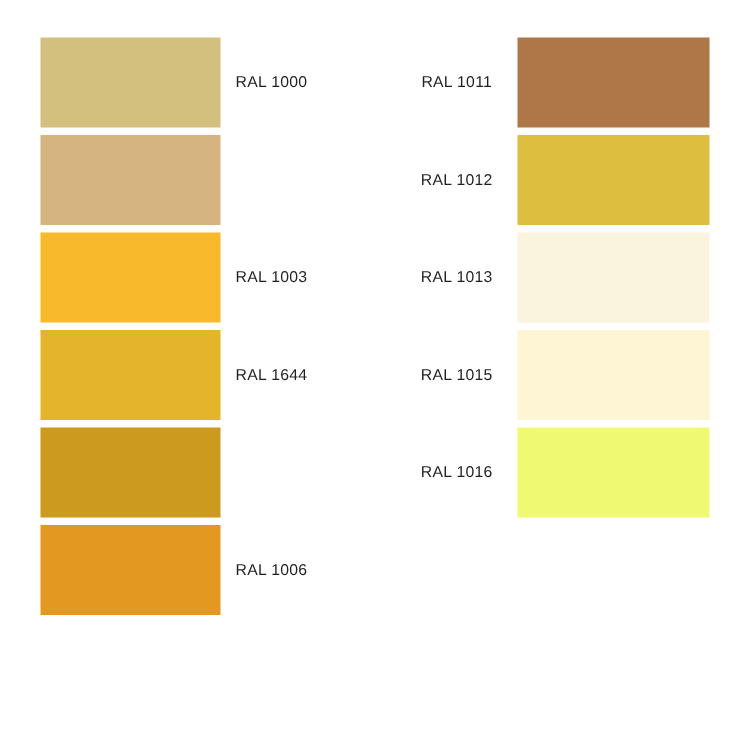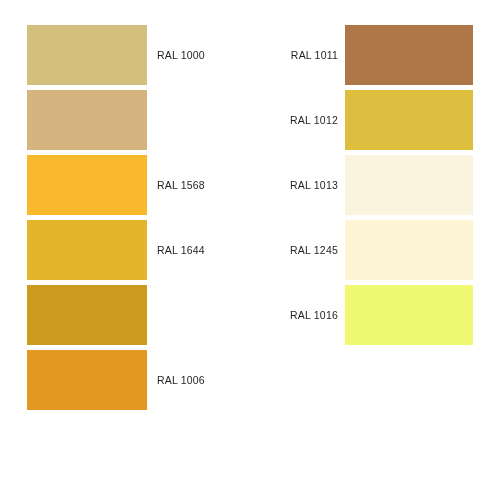--- a/index.html
+++ b/index.html
@@ -65,21 +65,21 @@
     width: 202px;
   }
   #column-right .swatch {
     width: 128px;
     height: 60px;
     flex: 0 0 auto;
   }
   #column-right .swatch-label {
     flex: 0 0 auto;
     width: 74px;
-    text-align: right;
+    text-align: center;
     padding-right: 7px;
     box-sizing: border-box;
     line-height: 60px;
     height: 60px;
   }
 
   .swatch-label {
     font-family: "Liberation Sans", sans-serif;
     font-size: 10.5px;
     color: #231f20;
@@ -96,21 +96,21 @@
   <div class="column" id="column-left">
       <div class="swatch-row">
         <div class="swatch" style="background-color: rgb(211, 192, 126);"></div>
         <div class="swatch-label">RAL  1000</div>
       </div>
       <div class="swatch-row">
         <div class="swatch" style="background-color: rgb(213, 180, 128);"></div>
       </div>
       <div class="swatch-row">
         <div class="swatch" style="background-color: rgb(249, 185, 44);"></div>
-        <div class="swatch-label">RAL  1568</div>
+        <div class="swatch-label">RAL  1003</div>
       </div>
       <div class="swatch-row">
         <div class="swatch" style="background-color: rgb(228, 180, 42);"></div>
         <div class="swatch-label">RAL  1644</div>
       </div>
       <div class="swatch-row">
         <div class="swatch" style="background-color: rgb(204, 154, 30);"></div>
       </div>
       <div class="swatch-row">
         <div class="swatch" style="background-color: rgb(227, 152, 33);"></div>
@@ -124,21 +124,21 @@
       </div>
       <div class="swatch-row">
         <div class="swatch-label">RAL  1012</div>
         <div class="swatch" style="background-color: rgb(221, 190, 63);"></div>
       </div>
       <div class="swatch-row">
         <div class="swatch-label">RAL  1013</div>
         <div class="swatch" style="background-color: rgb(250, 244, 223);"></div>
       </div>
       <div class="swatch-row">
-        <div class="swatch-label">RAL  1245</div>
+        <div class="swatch-label">RAL  1015</div>
         <div class="swatch" style="background-color: rgb(253, 245, 212);"></div>
       </div>
       <div class="swatch-row">
         <div class="swatch-label">RAL  1016</div>
         <div class="swatch" style="background-color: rgb(239, 250, 114);"></div>
       </div>
     </div>
 
 </div>
 

